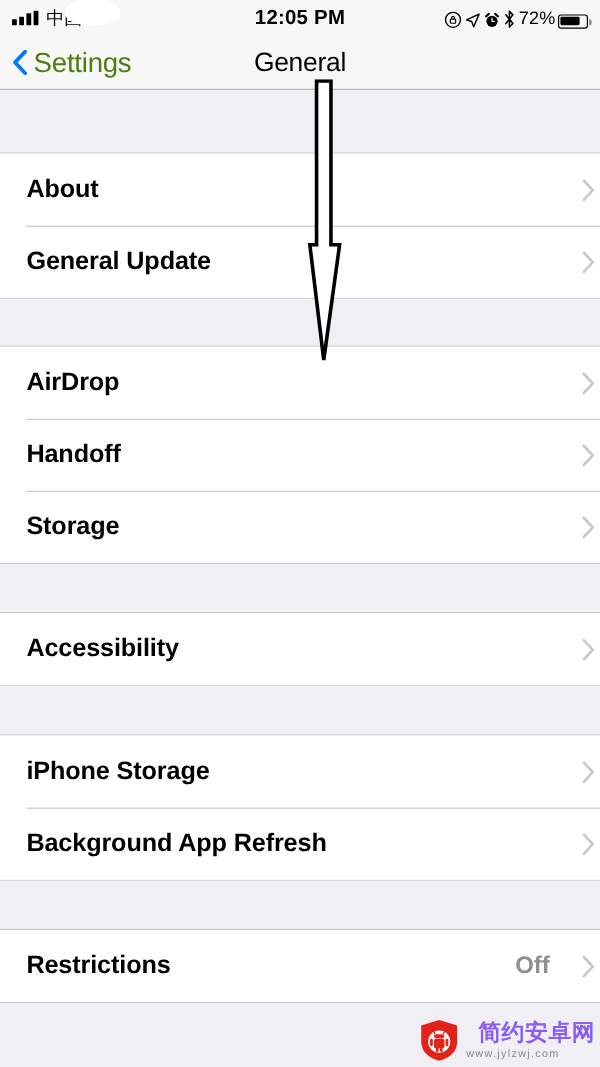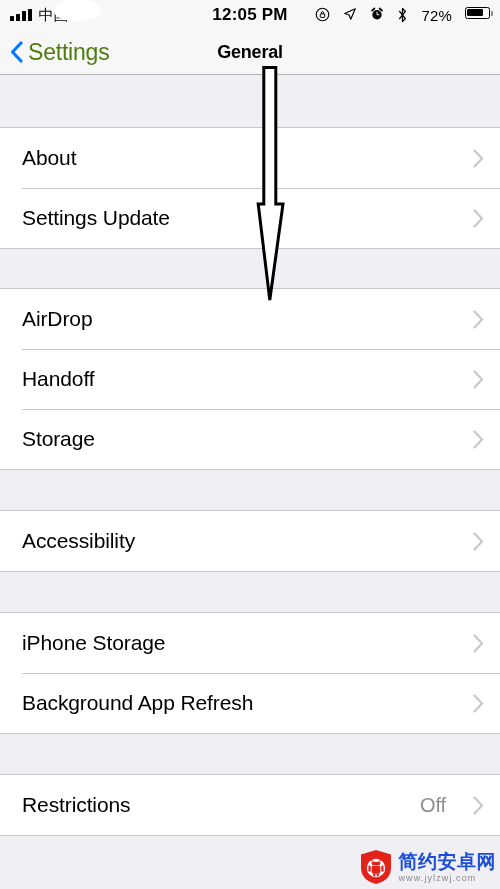--- a/index.html
+++ b/index.html
@@ -17,21 +17,21 @@
     position:relative;
     height:30px;
     background:#f7f7f7;
     display:flex; align-items:center;
     padding:0 10px;
     font-size:17px; font-weight:bold; color:#000;
   }
   .sb-left { display:flex; align-items:center; gap:7px; flex:1; }
   .sb-center { position:absolute; left:0; right:0; text-align:center;
                font-size:17px; font-weight:bold; letter-spacing:.2px; pointer-events:none; }
-  .sb-right { display:flex; align-items:flex-start; gap:13px; margin-left:auto; z-index:2; }
+  .sb-right { display:flex; align-items:flex-end; gap:2px; margin-left:auto; z-index:2; }
 
   .signal { display:flex; align-items:flex-end; gap:2.5px; height:12px; }
   .signal i { display:block; width:3.5px; background:#000; border-radius:.5px; }
   .signal i:nth-child(1){ height:5px; }
   .signal i:nth-child(2){ height:7.5px; }
   .signal i:nth-child(3){ height:10px; }
   .signal i:nth-child(4){ height:12px; }
 
   .carrier { font-size:15px; font-weight:normal; letter-spacing:0; }
 
@@ -60,49 +60,50 @@
   .navbar {
     position:relative; height:45px; background:#f7f7f7;
     border-bottom:.5px solid #b2b2b2;
     display:flex; align-items:center;
   }
   .back-btn { display:flex; align-items:center; gap:5px; padding-left:10px;
               color:#4d7c0f; cursor:pointer; }
   .back-chev { width:13px; height:22px; display:block; }
   .back-label { font-size:23px; letter-spacing:-.2px; }
   .nav-title { position:absolute; left:0; right:0; text-align:center;
-               font-size:18px; font-weight:bold; color:#000; letter-spacing:-.2px;
+               font-size:22px; font-weight:normal; color:#000; letter-spacing:-.2px;
                pointer-events:none; }
 
   
   .content { position:relative; }
   .gap { background:#efeff4; }
   .group { background:#ffffff; border-top:.5px solid #c8c7cc; border-bottom:.5px solid #c8c7cc; }
   .row {
     position:relative; display:flex; align-items:center;
-    height:60px; padding-left:22px; padding-right:16px; background:#fff;
+    height:60px; padding-left:22px; padding-right:4px; background:#fff;
     cursor:pointer;
+    font-weight:bold;
   }
   .row + .row::before {
     content:""; position:absolute; left:22px; right:0; top:0; height:.5px; background:#c8c7cc;
   }
   .row-label { font-size:21px; color:#000; letter-spacing:-.1px; flex:1; }
   .row-value { font-size:20px; color:#8e8e93; margin-right:27px; letter-spacing:-.1px; }
   .chev { width:11px; height:19px; flex-shrink:0; }
 
   
   .annot-arrow { position:absolute; left:252px; top:66px; width:36px; height:238px;
                  pointer-events:none; z-index:20; }
 
   
   .watermark { position:absolute; right:4px; bottom:4px; display:flex;
                align-items:center; gap:6px; z-index:25; }
   .wm-shield { position:relative; width:34px; height:36px; }
   .wm-text { display:flex; flex-direction:column; line-height:1; }
-  .wm-cn { font-size:19px; font-weight:bold; color:#1d4ed8; letter-spacing:.5px; }
+  .wm-cn { font-size:19px; font-weight:bold; color:#8b5cf6; letter-spacing:.5px;margin-left:10px; }
   .wm-url { font-size:9px; color:#8a8a8a; letter-spacing:1.1px; margin-top:3px; }
 </style>
 </head>
 <body>
 
 <div id="screen">
 
   <div class="statusbar">
     <div class="sb-left">
       <span class="signal">
@@ -161,21 +162,21 @@
     <div class="gap" style="height:52px"></div>
 
     <div class="group">
       <div class="row">
         <span class="row-label">About</span>
         <svg class="chev" viewBox="0 0 11 19">
             <path d="M1.5 1.5 L9 9.5 L1.5 17.5" fill="none" stroke="#c7c7cc" stroke-width="2.2" stroke-linecap="round" stroke-linejoin="round"></path>
           </svg>
       </div>
       <div class="row">
-        <span class="row-label">Settings Update</span>
+        <span class="row-label">General Update</span>
         <svg class="chev" viewBox="0 0 11 19">
             <path d="M1.5 1.5 L9 9.5 L1.5 17.5" fill="none" stroke="#c7c7cc" stroke-width="2.2" stroke-linecap="round" stroke-linejoin="round"></path>
           </svg>
       </div>
     </div>
 
     <div class="gap" style="height:39px"></div>
 
     <div class="group">
       <div class="row">

